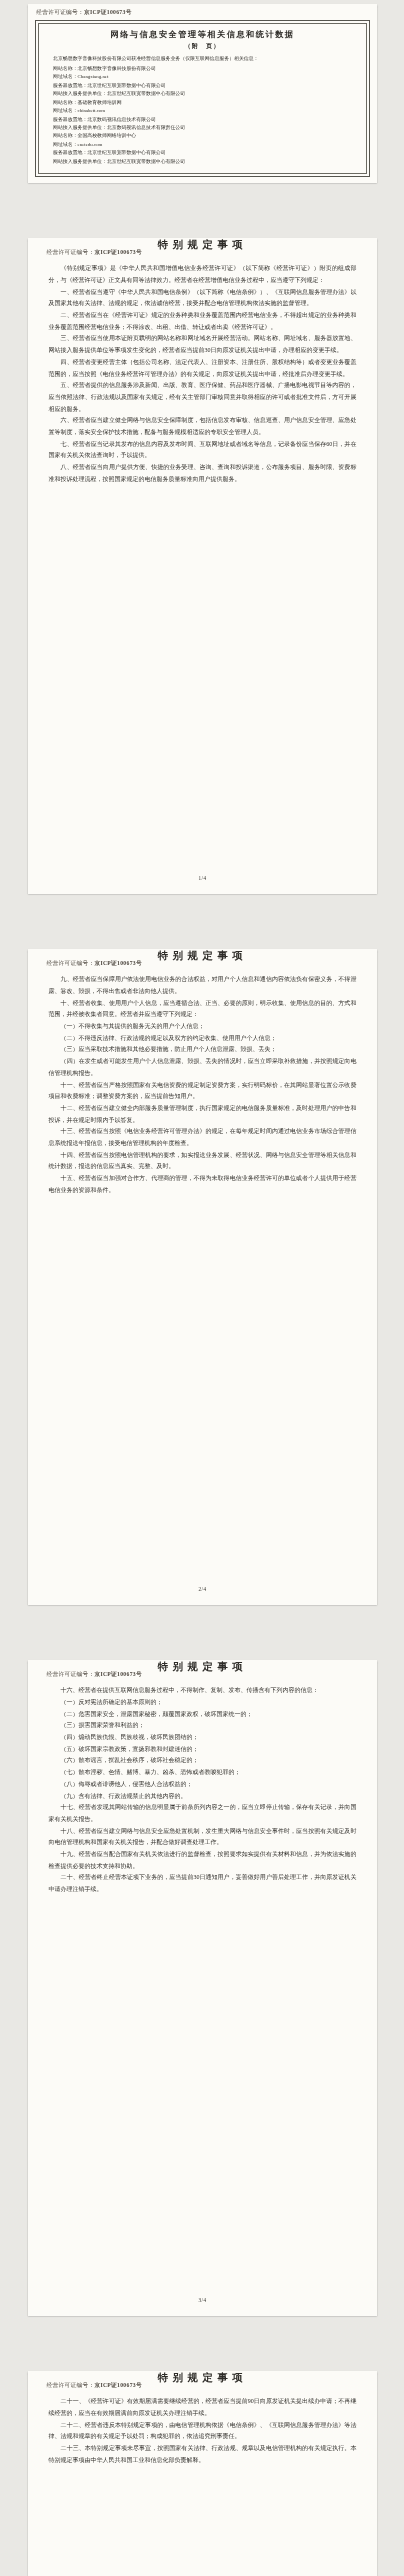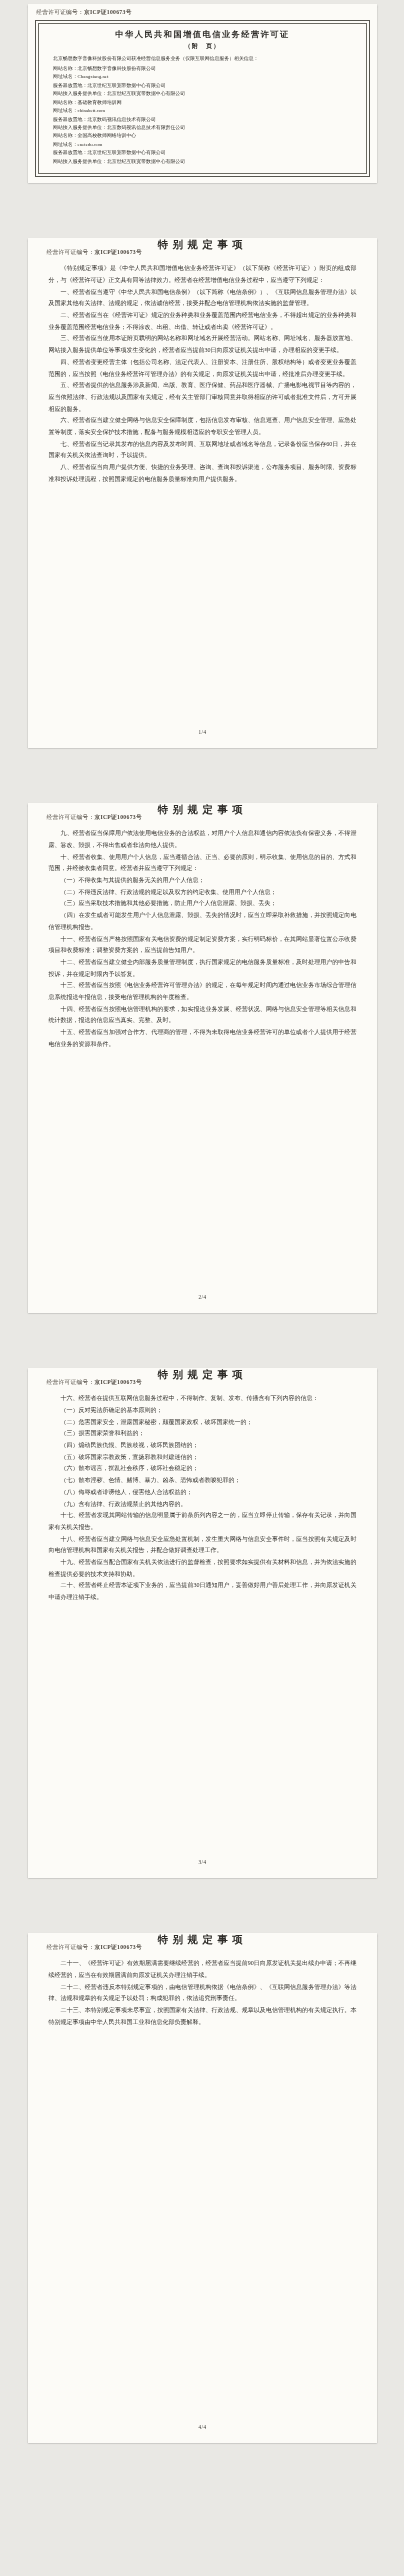--- a/index.html
+++ b/index.html
@@ -20,21 +20,21 @@
     position: relative;
     box-sizing: border-box;
   }
   .sheet.cert {
     margin-top: 4.1px;
     min-height: 168px;
     padding: 4.1px 7.2px 6.2px 7.2px;
   }
   .sheet.provision {
     margin-top: 55px;
-    height: 510px;
+    height: 656px;
   }
   .page-header {
     font-size: 5.7px;
     color: #4a443c;
     letter-spacing: 0.3px;
   }
   .page-header .num { font-weight: bold; }
   .cert .page-header { margin: 1px 1px 3.1px 1px; }
   .provision .page-header { position: absolute; top: 11.3px; left: 18.5px; }
   .cert-frame {
@@ -101,21 +101,21 @@
 </style>
 </head>
 <body>
 
 <div class="sheet cert">
   <div class="page-header">
     <span>经营许可证编号：</span><span class="num">京ICP证100673号</span>
   </div>
   <div class="cert-frame">
     <div class="cert-frame-inner">
-      <div class="cert-title">中华人民共和国增值电信业务经营许可证</div>
+      <div class="cert-title">网络与信息安全管理等相关信息和统计数据</div>
       <div class="cert-subtitle">（附　页）</div>
       <p class="cert-intro">北京畅想数字音像科技股份有限公司获准经营信息服务业务（仅限互联网信息服务）相关信息：</p>
       <div class="cert-line">网站名称：北京畅想数字音像科技股份有限公司</div>
       <div class="cert-line">网址域名：Changxiang.net</div>
       <div class="cert-line">服务器放置地：北京世纪互联宽带数据中心有限公司</div>
       <div class="cert-line">网站接入服务提供单位：北京世纪互联宽带数据中心有限公司</div>
       <div class="cert-line">网站名称：基础教育教师培训网</div>
       <div class="cert-line">网址域名：chinabett.com</div>
       <div class="cert-line">服务器放置地：北京数码视讯信息技术有限公司</div>
       <div class="cert-line">网站接入服务提供单位：北京数码视讯信息技术有限责任公司</div>

